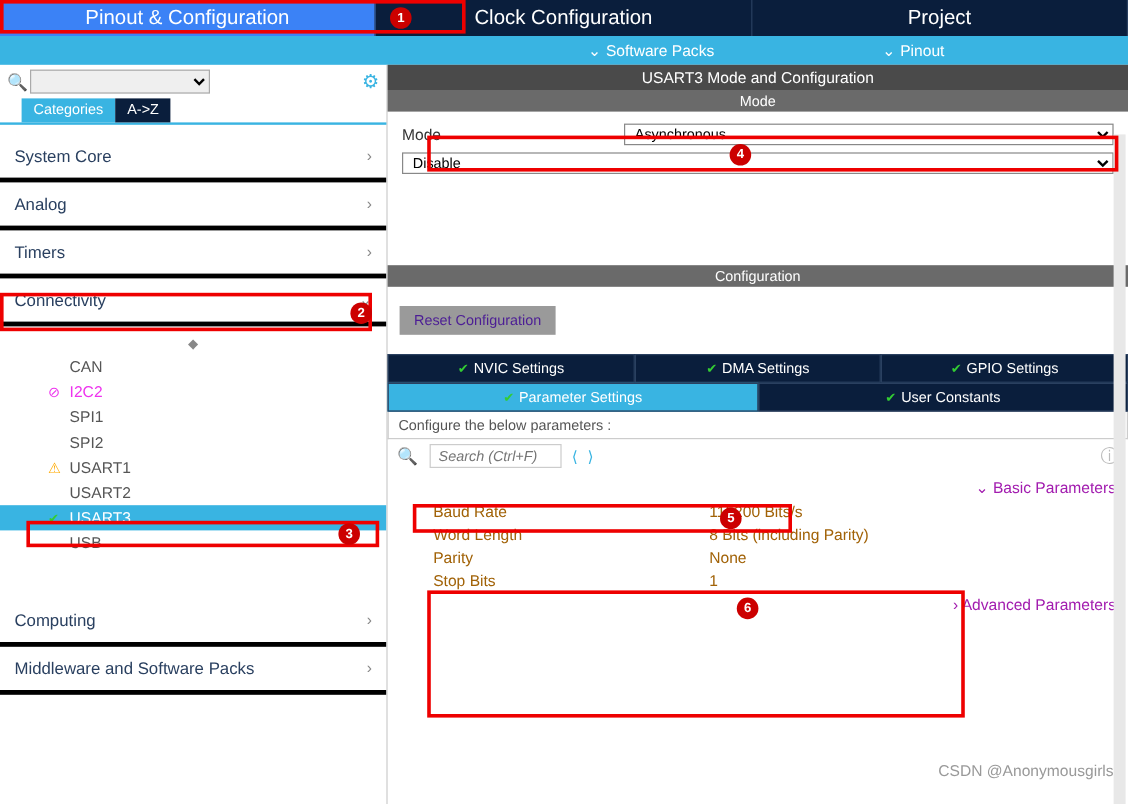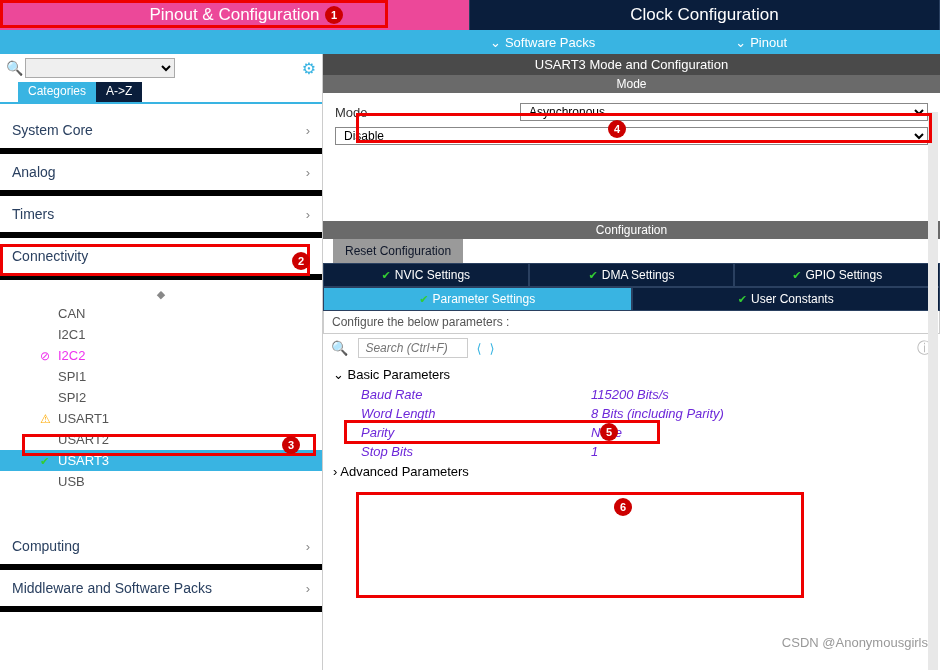--- a/index.html
+++ b/index.html
@@ -1,88 +1,89 @@
 <!DOCTYPE html>
 <html><head>
 <meta charset="utf-8">
 <style>
 * { box-sizing: border-box; margin: 0; padding: 0; font-family: Arial, sans-serif; }
 body { width: 940px; height: 670px; background: #fff; overflow: hidden; position: relative; }
 
 .top-tabs { display: flex; height: 30px; background: #0a1e3c; }
 .top-tab { flex: 1; color: #fff; font-size: 17px; display: flex; align-items: center; justify-content: center; border-right: 1px solid #2a4060; cursor: pointer; }
-.top-tab.active { background: #ec4899; text-align: center; }
+.top-tab.active { background: #3b82f6; text-align: center; }
 
 .sub-bar { height: 24px; background: #39b4e2; display: flex; align-items: center; color: #fff; font-size: 13px; padding-left: 490px; }
 .sub-item { margin-right: 140px; display: flex; align-items: center; gap: 4px; cursor: pointer; }
 
 .main { display: flex; height: calc(670px - 54px); }
 .left-panel { width: 323px; border-right: 1px solid #ccc; display: flex; flex-direction: column; }
 .search-row { display: flex; align-items: center; padding: 4px 6px; height: 28px; }
 .search-icon { color: #39b4e2; font-size: 14px; margin-right: 2px; }
 .search-combo { flex: 1; max-width: 150px; height: 20px; border: 1px solid #aaa; font-size: 12px; padding: 0 4px; }
 .gear { color: #39b4e2; margin-left: auto; font-size: 16px; cursor: pointer; }
 
 .cat-tabs { display: flex; height: 22px; border-bottom: 2px solid #39b4e2; }
 .cat-tab { padding: 2px 10px; font-size: 12px; cursor: pointer; }
 .cat-tab.active { background: #39b4e2; color: #fff; margin-left: 18px; }
 .cat-tab.inactive { background: #0a1e3c; color: #fff; text-align: center; }
 
 .tree { padding-top: 8px; overflow-y: auto; flex: 1; }
-.tree-group { padding: 10px 12px; font-size: 14px; color: #2a4060; display: flex; justify-content: space-between; align-items: flex-end; border-bottom: 6px solid #000000; cursor: pointer; }
+.tree-group { padding: 10px 12px; font-size: 14px; color: #2a4060; display: flex; justify-content: space-between; align-items: flex-start; border-bottom: 4px solid #000000; cursor: pointer; }
 .tree-group .chev { color: #888; font-size: 13px; }
 .tree-sub { padding: 6px 0; }
 .tree-sort { text-align: center; color: #888; font-size: 11px; padding: 2px 0; }
 .tree-item { padding: 3px 12px 3px 40px; font-size: 13px; color: #555; display: flex; align-items: flex-end; gap: 4px; cursor: pointer; }
 .tree-item.selected { background: #39b4e2; color: #fff; }
 .tree-item .status { width: 14px; display: inline-block; }
 
 .right-panel { flex: 1; display: flex; flex-direction: column; position: relative; }
 .panel-title { background: #4a4a4a; color: #fff; text-align: center; padding: 3px; font-size: 13px; }
 .section-title { background: #6a6a6a; color: #fff; text-align: center; padding: 2px; font-size: 12px; }
 
 .mode-box { padding: 10px 12px; }
 .mode-row { display: flex; align-items: center; margin-bottom: 6px; font-size: 13px; color: #333; }
 .mode-row label { width: 185px; }
 .mode-row select { flex: 1; height: 18px; border: 1px solid #888; font-size: 12px; padding: 0 4px; background: #fff; }
 
 .config-area { margin-top: 60px; }
-.reset-btn { background: #9a9a9a; color: #0f172a; border: none; padding: 5px 12px; font-size: 12px; margin: 0 10px; cursor: pointer; }
+.reset-btn { background: #9a9a9a; color: #4c1d95; border: none; padding: 5px 12px; font-size: 12px; margin: 16px 10px; cursor: pointer; }
 
 .cfg-tabs { display: flex; flex-wrap: wrap; background: #0a1e3c; }
 .cfg-tab { flex: 1; min-width: 33%; text-align: center; padding: 4px 2px; font-size: 12px; color: #fff; border: 1px solid #2a4060; cursor: pointer; display: flex; align-items: center; justify-content: center; gap: 4px; }
 .cfg-tab.active { background: #39b4e2; }
 
 .param-label { padding: 4px 8px; font-size: 12px; color: #555; border: 1px solid #ccc; border-top: none; }
 .param-search { display: flex; align-items: center; padding: 4px 8px; gap: 8px; }
 .param-search input { border: 1px solid #ccc; padding: 2px 6px; font-size: 12px; font-style: italic; color: #999; width: 110px; }
 .nav-btn { color: #39b4e2; font-size: 13px; cursor: pointer; }
 .info-icon { margin-left: auto; color: #bbb; font-size: 15px; }
 
 .param-tree { padding: 2px 10px; font-size: 13px; }
-.param-group { padding: 3px 0; color: #000000; cursor: pointer; }
-.param-row { display: flex; padding: 2px 0 2px 28px; color: #6d28d9; font-style: italic; }
+.param-group { padding: 3px 0; color: #a21caf; cursor: pointer; text-align: right; }
+.param-row { display: flex; padding: 2px 0 2px 28px; color: #a16207; }
 .param-row .pname { width: 230px; }
 
 .hl { position: absolute; border: 3px solid #e00; pointer-events: none; }
 .badge { position: absolute; width: 18px; height: 18px; background: #c00; color: #fff; border-radius: 50%; font-size: 11px; display: flex; align-items: center; justify-content: center; font-weight: bold; pointer-events: none; }
 
 .watermark { position: absolute; bottom: 20px; right: 12px; color: #999; font-size: 13px; }
 .scroll-ind { position: absolute; right: 2px; top: 58px; width: 10px; height: 580px; background: #e8e8e8; }
 
 .check { color: #3c3; font-size: 11px; }
 .warn { color: #fa0; font-size: 12px; }
 .forbid { color: #e3e; font-size: 12px; }
 </style>
 </head>
 <body>
 
 <div class="top-tabs">
   <div class="top-tab active">Pinout &amp; Configuration</div>
   <div class="top-tab">Clock Configuration</div>
+  <div class="top-tab">Project</div>
 </div>
 
 <div class="sub-bar">
   <div class="sub-item">
       <span>⌄</span>
       <span>Software Packs</span>
     </div>
   <div class="sub-item">
       <span>⌄</span>
       <span>Pinout</span>
@@ -115,24 +116,20 @@
         </div>
       <div class="tree-group">
           <span>Connectivity</span>
           <span class="chev">⌄</span>
         </div>
       <div class="tree-sub">
         <div class="tree-sort">◆</div>
         <div class="tree-item">
             <span class="status"></span>
             <span>CAN</span>
-          </div>
-        <div class="tree-item">
-            <span class="status"></span>
-            <span>I2C1</span>
           </div>
         <div class="tree-item" style="color:#e3e">
             <span class="status forbid">⊘</span>
             <span>I2C2</span>
           </div>
         <div class="tree-item">
             <span class="status"></span>
             <span>SPI1</span>
           </div>
         <div class="tree-item">

